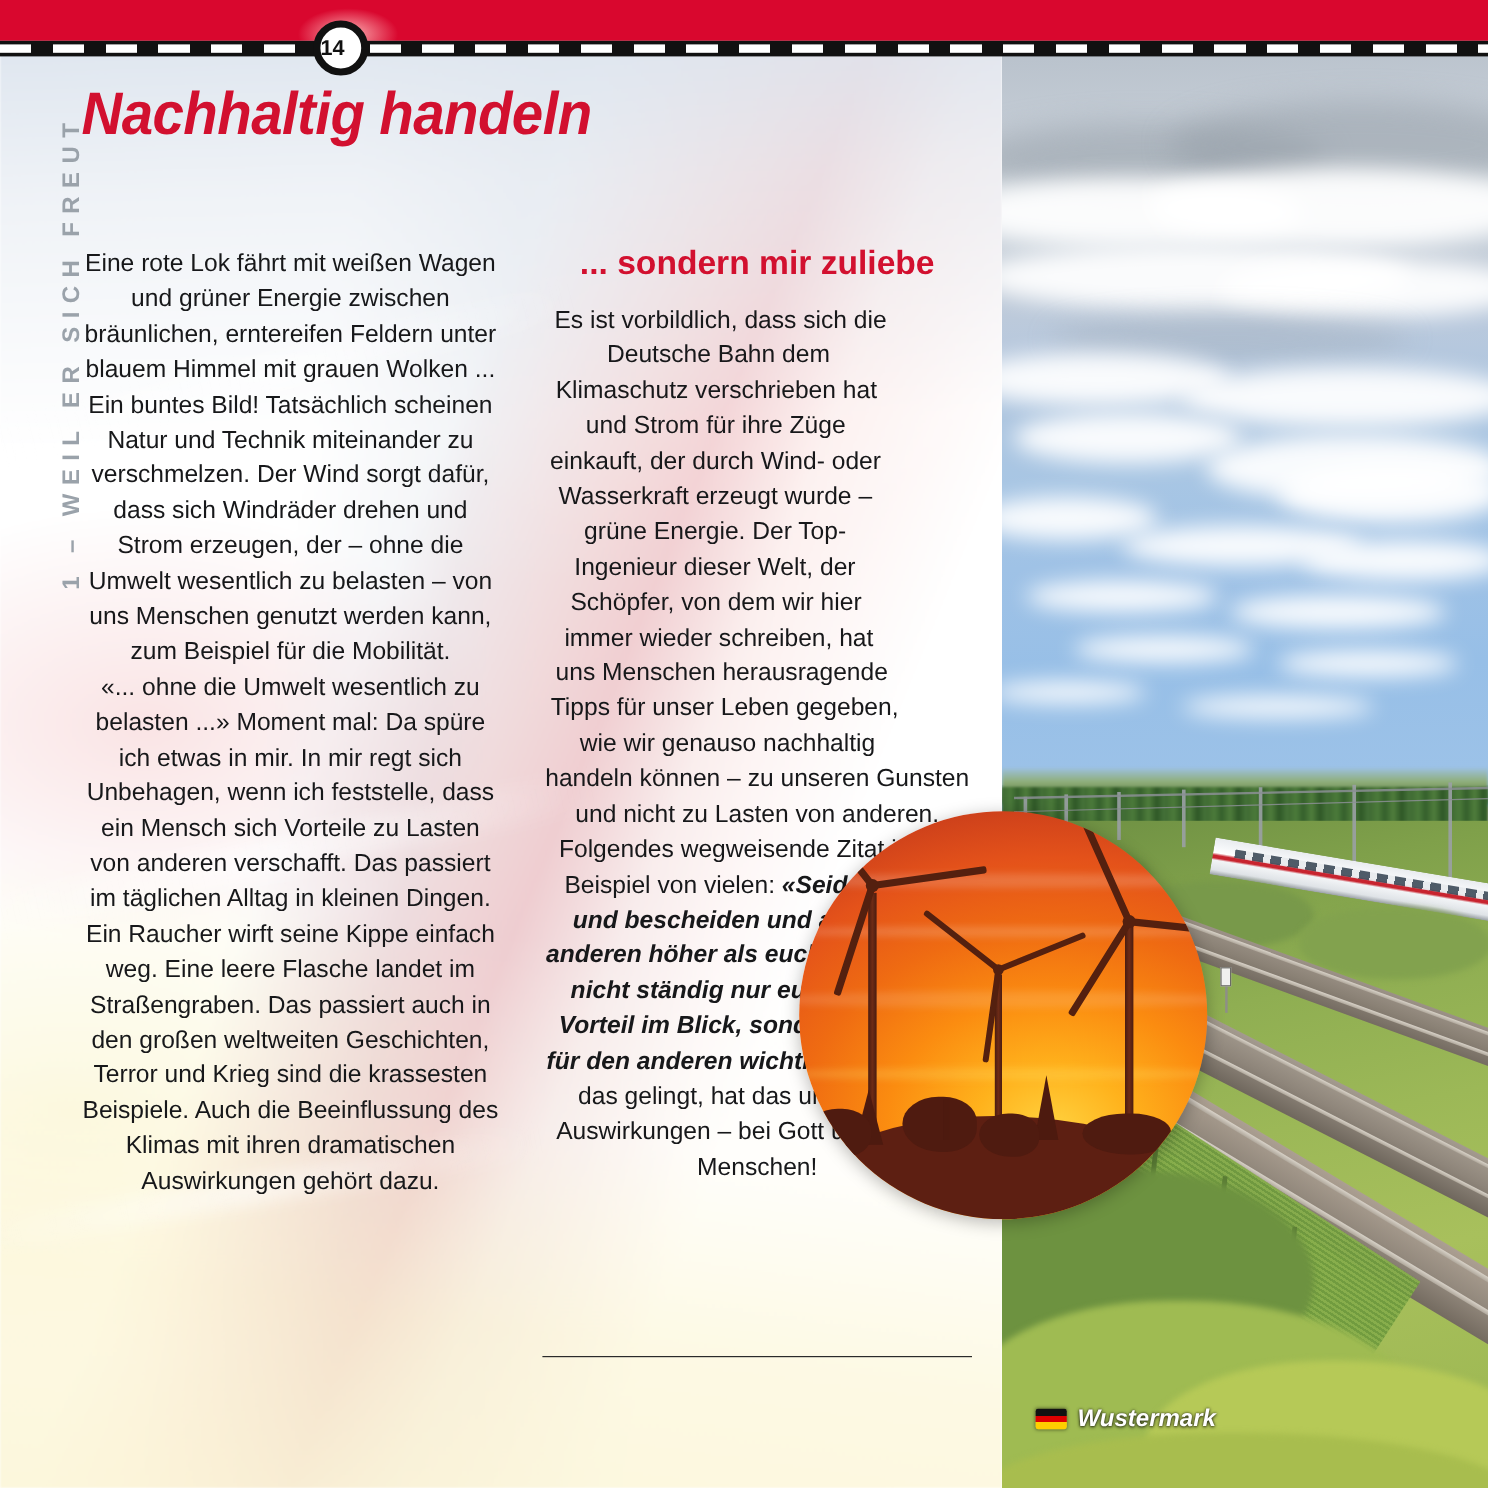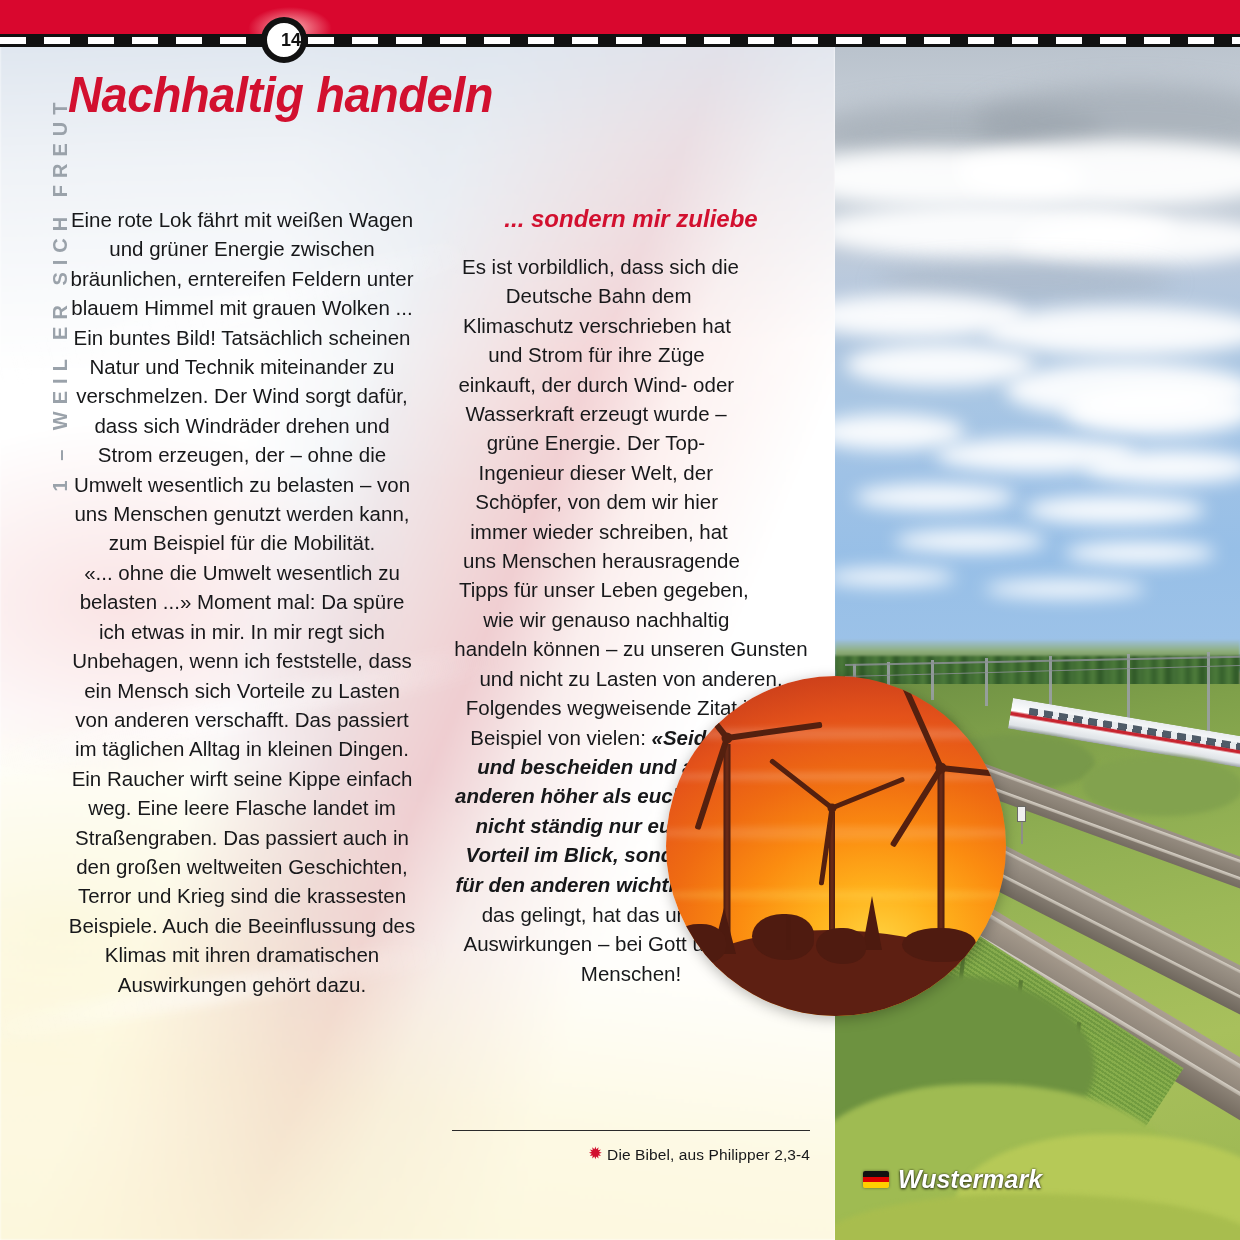--- a/index.html
+++ b/index.html
@@ -73,21 +73,21 @@
       #111111 26px, #111111 44px);
   }
   .page-badge {
     position: absolute;
     left: 261px; top: 17px;
     width: 46px; height: 46px;
     border-radius: 50%;
     background: #ffffff;
     border: 6px solid #111111;
     z-index: 40;
-    display: flex; align-items: center; justify-content: flex-end;
+    display: flex; align-items: center; justify-content: flex-start;
   }
   .page-badge span {
     font-size: 18px;
     font-weight: bold;
     color: #111111;
     line-height: 1;
     font-family: "Liberation Sans", sans-serif;
   }
 
   
@@ -131,22 +131,21 @@
     font-family: "Liberation Sans", sans-serif;
     font-size: 20.5px;
     line-height: 29.4px;
     color: #17181a;
     text-align: center;
   }
   .col-1 { left: 68px; top: 205px; width: 348px; }
   .col-2 { left: 452px; top: 205px; width: 358px; }
 
   .subhead {
-    font-size: 24px;
-    font-style: italic;
+    font-size: 28px;
     font-weight: bold;
     color: #d2102f;
     line-height: 27px;
     margin-bottom: 20px;
   }
   .col-1 .subhead.second { margin-top: 30px; }
   .para { margin-bottom: 0; }
 
   
   .quote {
@@ -329,21 +328,21 @@
   }
   .flag-de {
     width: 26px; height: 17px;
     border-radius: 2px;
     background: linear-gradient(180deg, #111111 0 33.3%, #dd0000 33.3% 66.6%, #ffce00 66.6% 100%);
     box-shadow: 0 0 3px rgba(0,0,0,0.45);
     flex: none;
   }
   .caption-text {
     font-family: "Liberation Sans", sans-serif;
-    font-size: 25px;
+    font-size: 20px;
     font-weight: bold;
     font-style: italic;
     color: #ffffff;
     text-shadow: 0 1px 3px rgba(0,0,0,0.75), 0 0 2px rgba(0,0,0,0.6);
     white-space: nowrap;
   }
 
   
   .circle-photo {
     position: absolute;
@@ -564,19 +563,15 @@
 
   <div class="col col-2">
     <h2 class="subhead">... sondern mir zuliebe</h2>
     <p class="para">
       <span class="circle-float"></span><span>Es ist vorbildlich, dass sich die Deutsche Bahn dem Klimaschutz verschrieben hat und Strom für ihre Züge einkauft, der durch Wind- oder Wasserkraft erzeugt wurde – grüne Energie. Der Top-Ingenieur dieser Welt, der Schöpfer, von dem wir hier immer wieder schreiben, hat uns Menschen herausragende Tipps für unser Leben gegeben, wie wir genauso nachhaltig handeln können – zu unseren Gunsten und nicht zu Lasten von anderen. Folgendes wegweisende Zitat ist ein Beispiel von vielen: </span><span class="quote">«Seid demütig und bescheiden und achtet den anderen höher als euch selbst. Habt nicht ständig nur euren eigenen Vorteil im Blick, sondern das, was für den anderen wichtig ist.»</span><span class="sun">✹</span><span> Wenn das gelingt, hat das unglaubliche Auswirkungen – bei Gott und bei uns Menschen!</span>
     </p>
   </div>
 
   <div class="footnote-wrap">
     <div class="footnote-rule"></div>
-    <div class="footnote-text">
-      <span class="sun">✹</span>
-      <span>Die Bibel, aus Philipper 2,3-4</span>
-    </div>
   </div>
 
 </div>
 
 </body></html>

